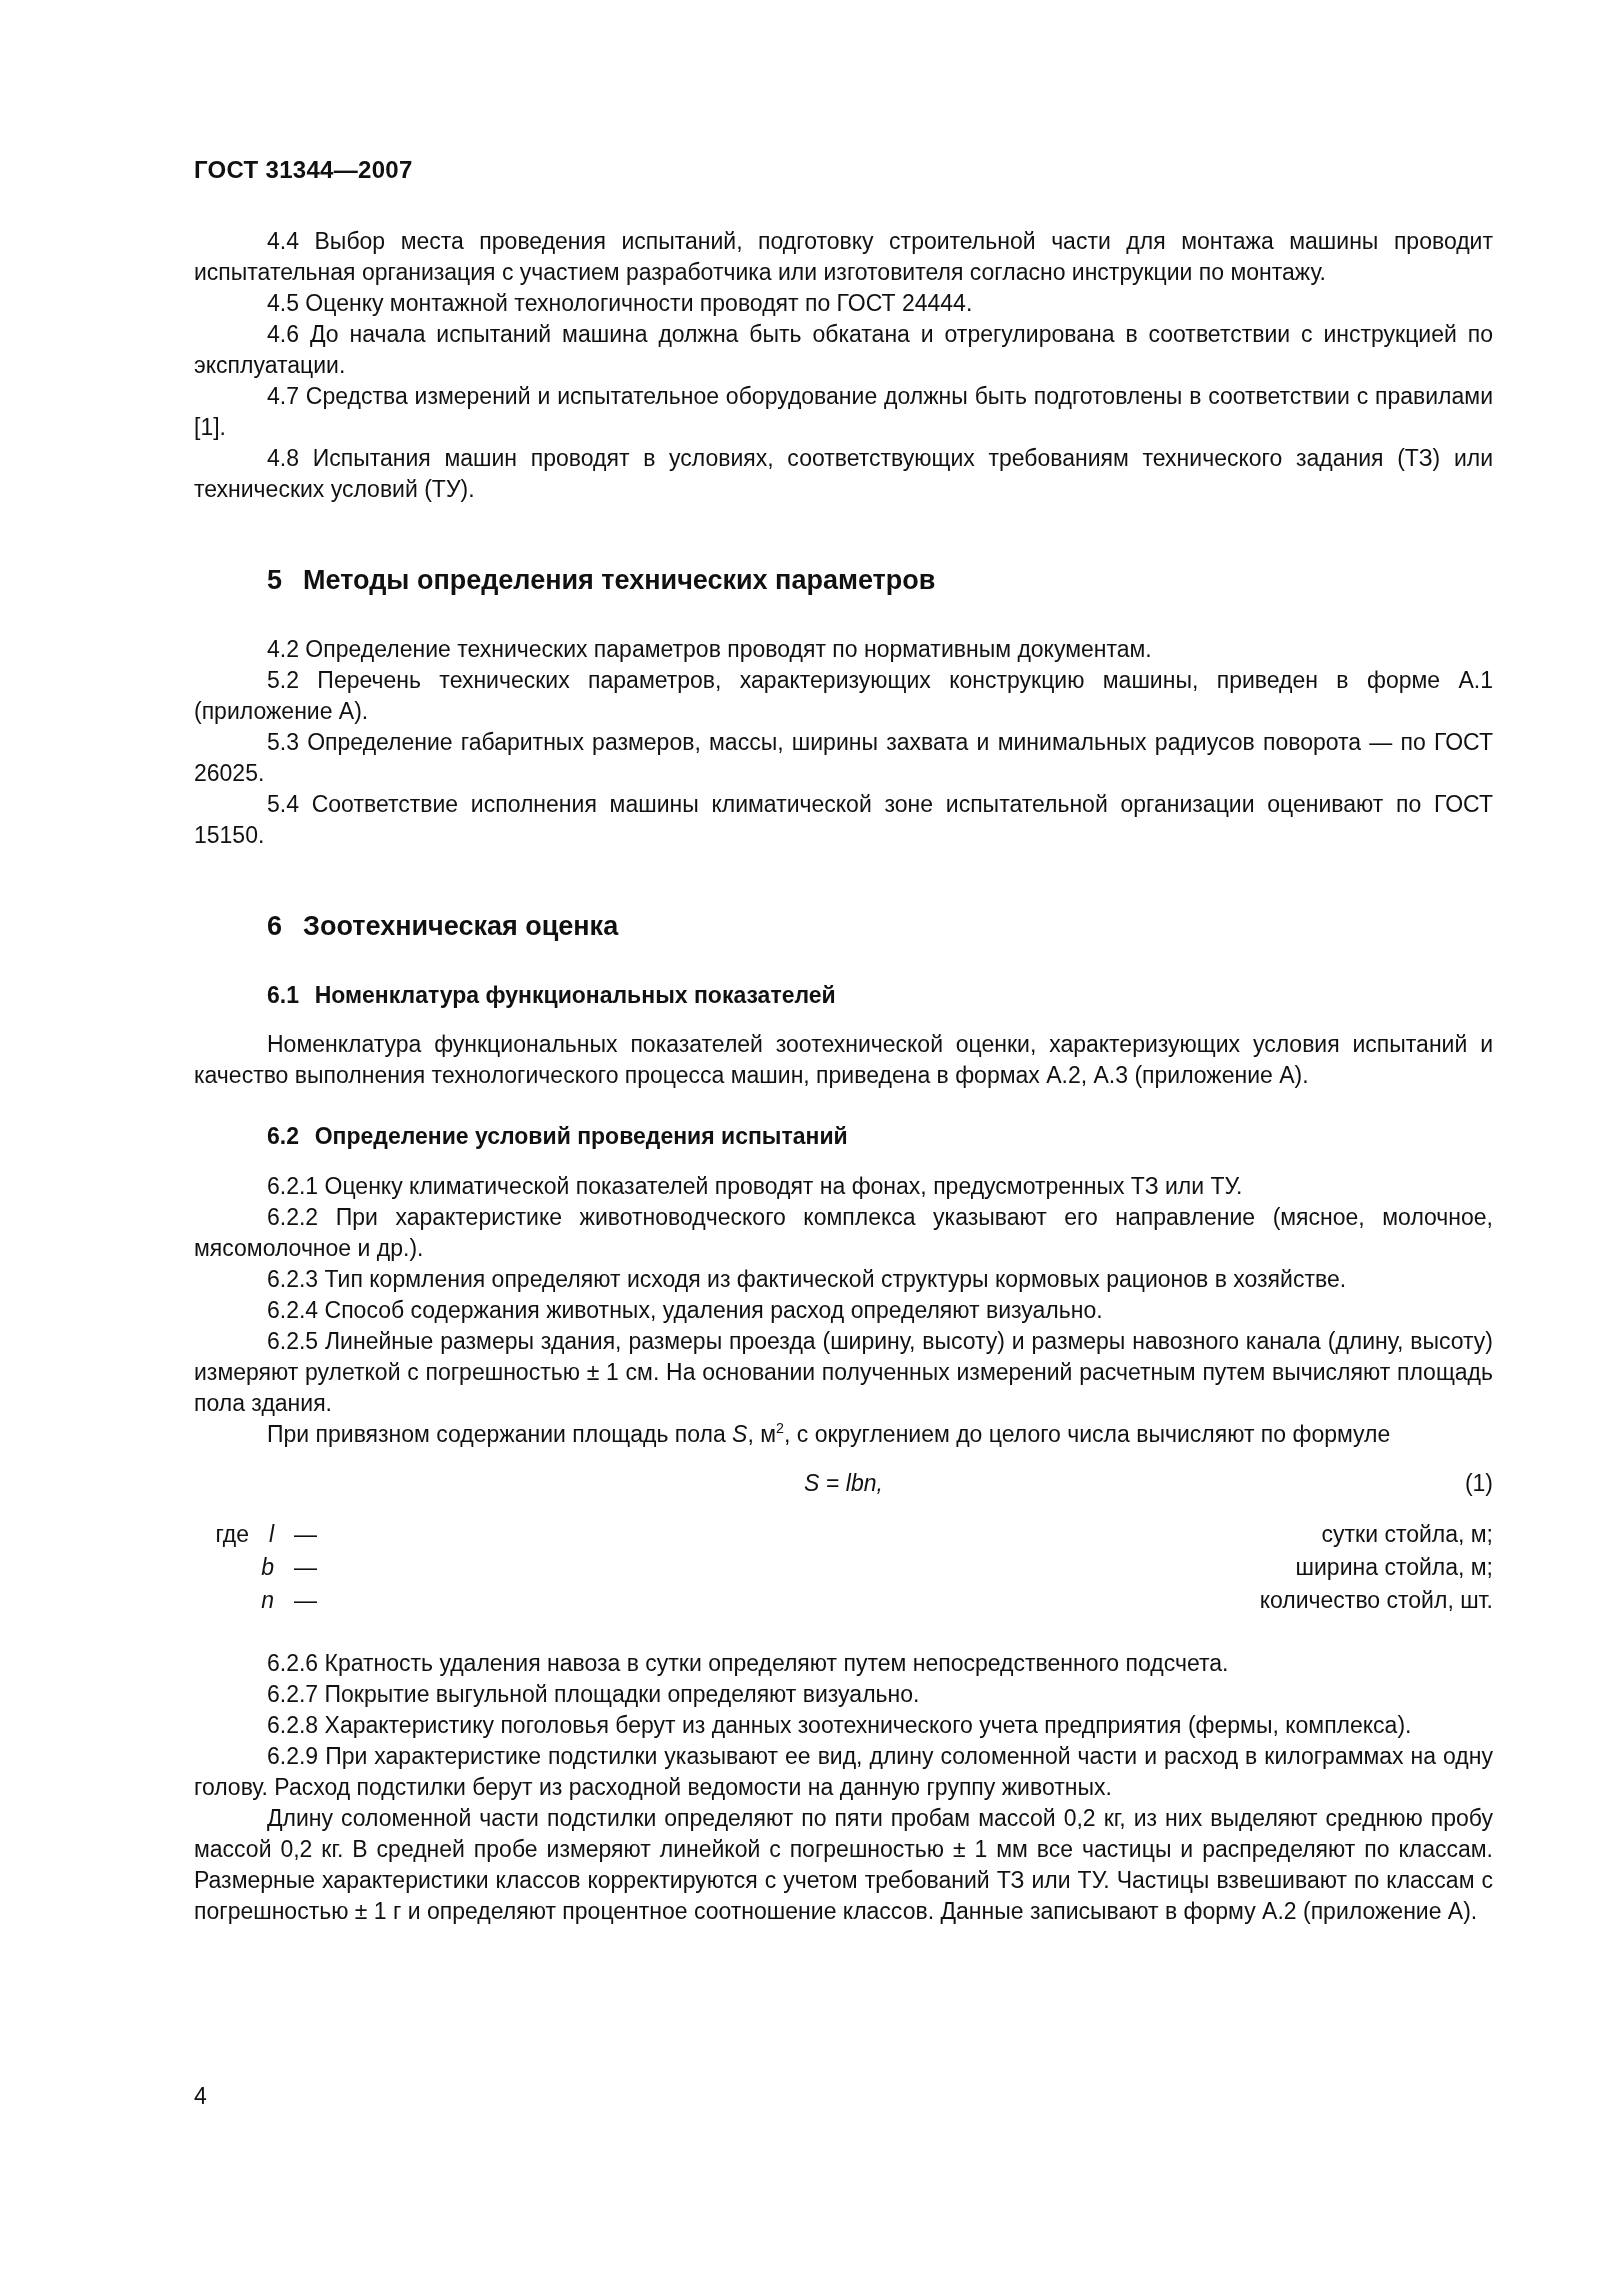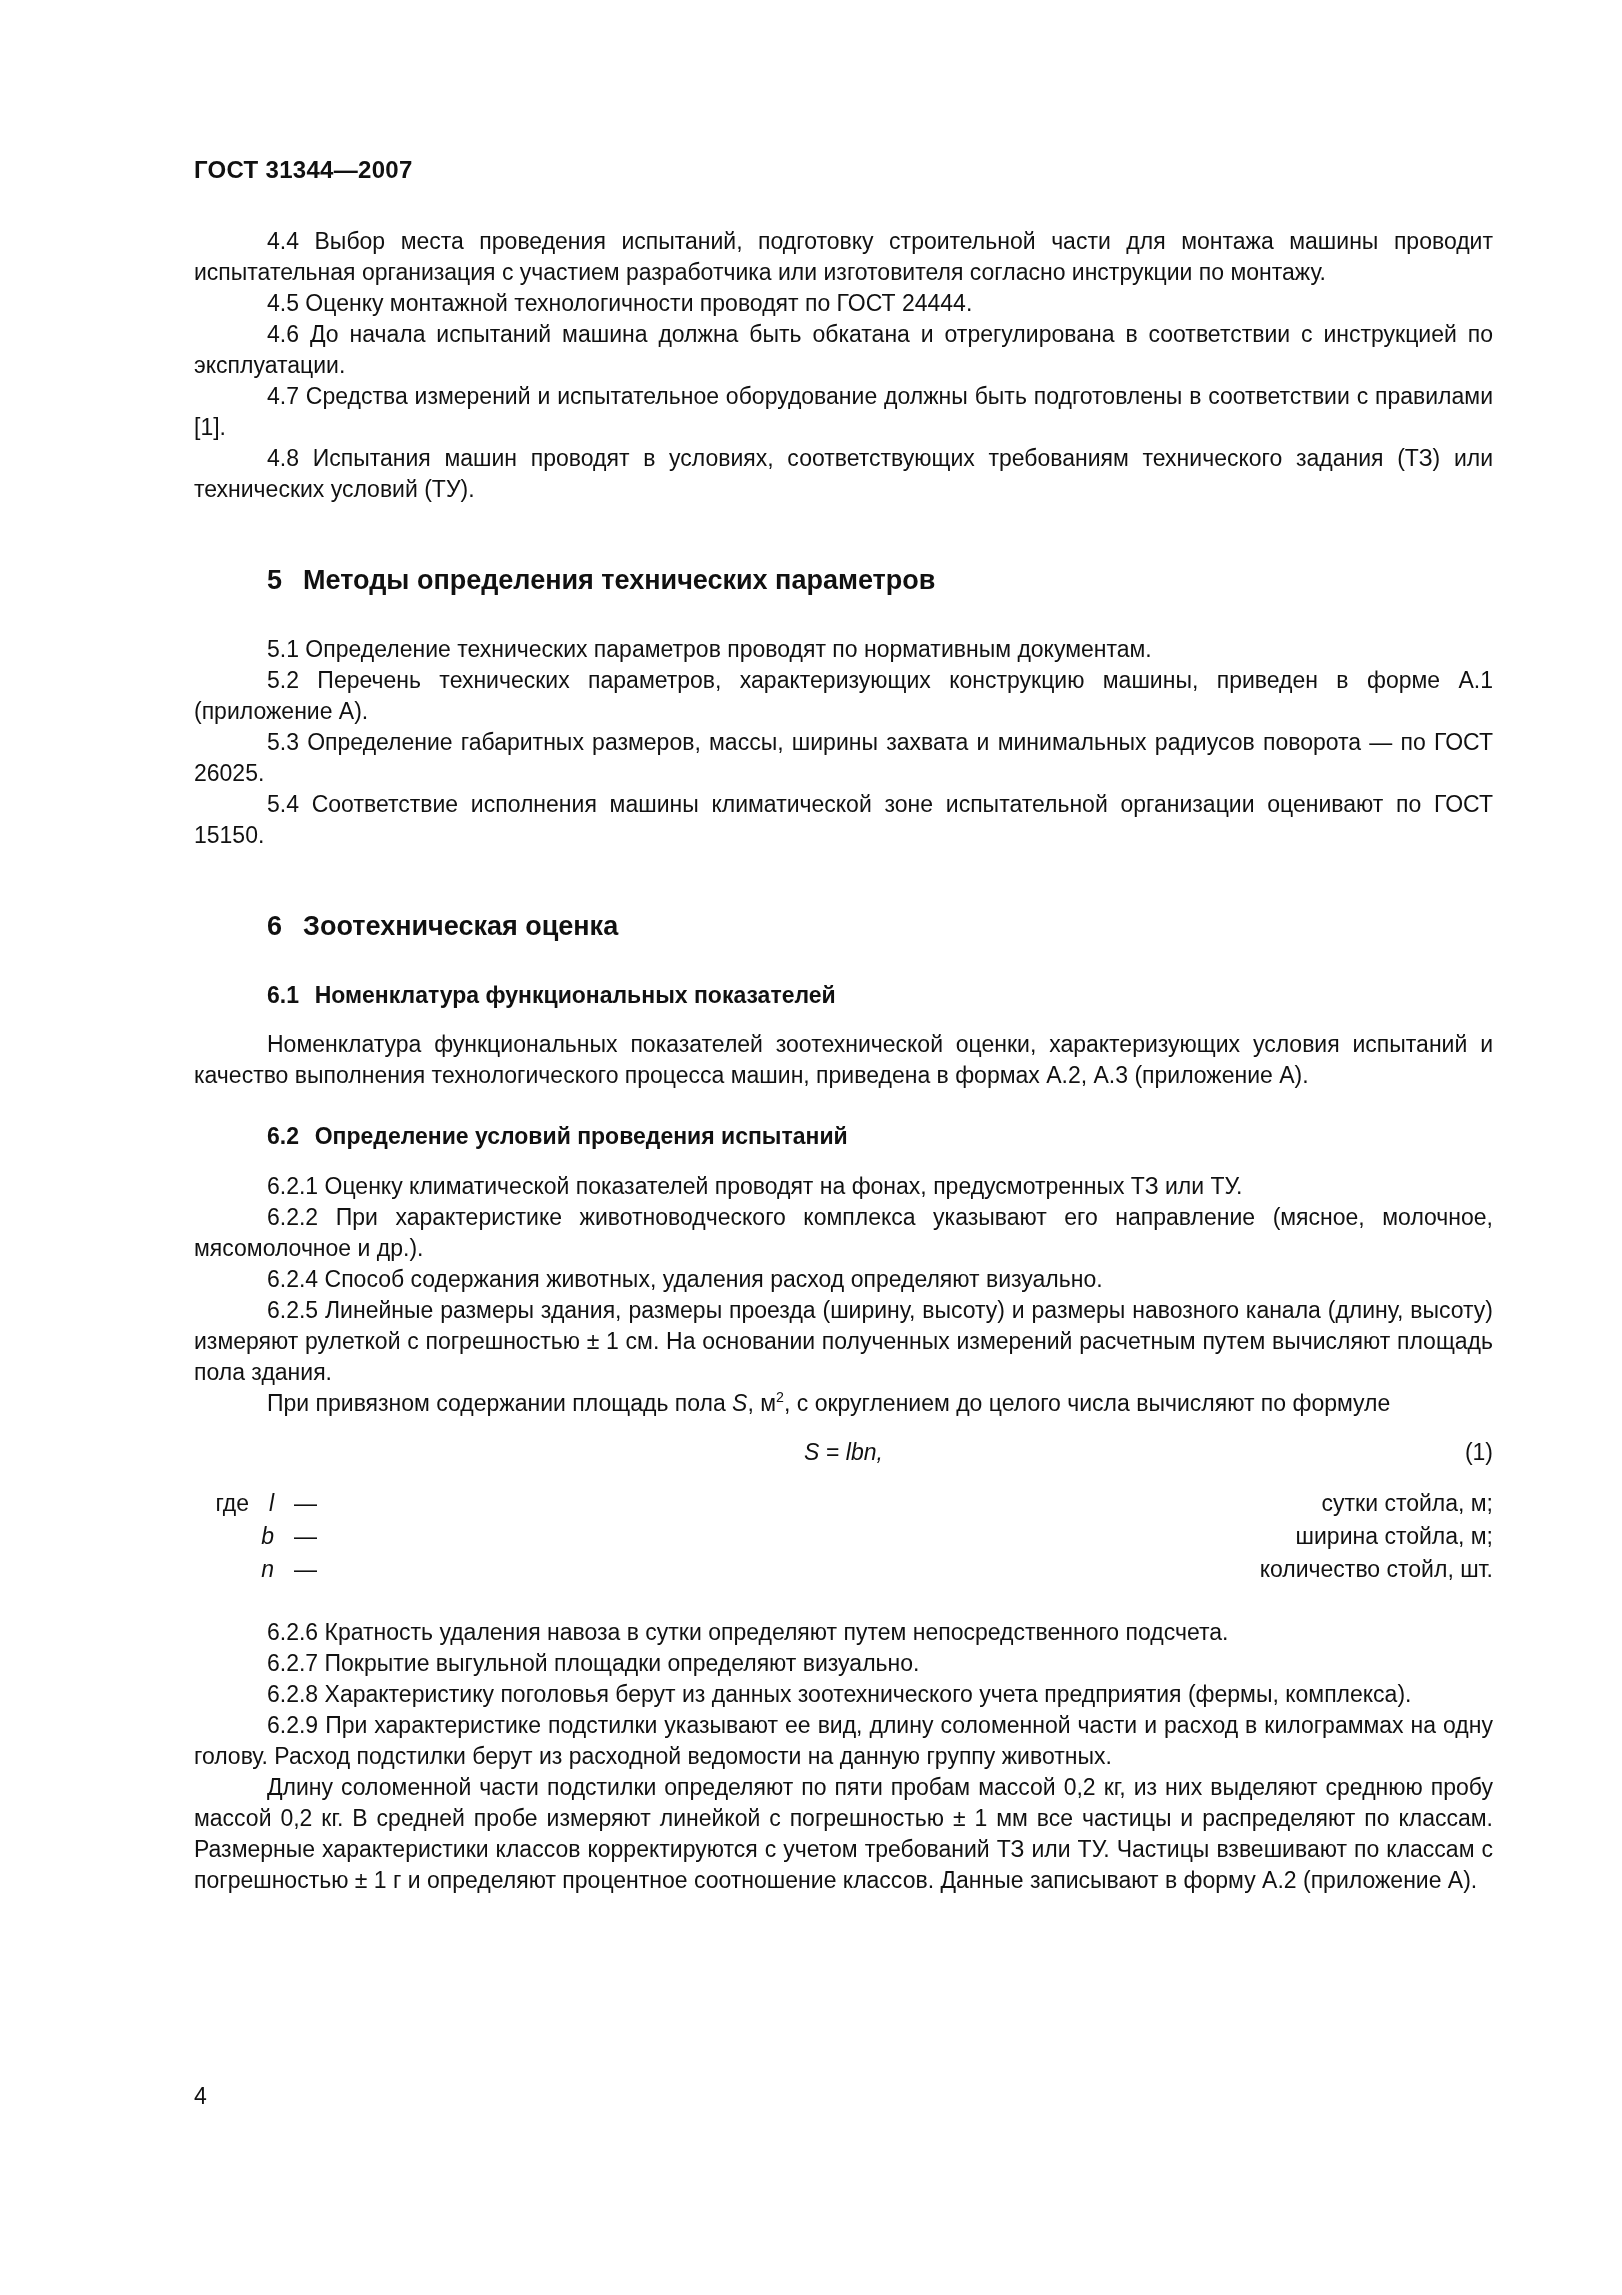--- a/index.html
+++ b/index.html
@@ -97,41 +97,42 @@
     <p class="para">4.4 Выбор места проведения испытаний, подготовку строительной части для монтажа машины проводит испытательная организация с участием разработчика или изготовителя согласно инструкции по монтажу.</p>
     <p class="para">4.5 Оценку монтажной технологичности проводят по ГОСТ 24444.</p>
     <p class="para">4.6 До начала испытаний машина должна быть обкатана и отрегулирована в соответствии с инструкцией по эксплуатации.</p>
     <p class="para">4.7 Средства измерений и испытательное оборудование должны быть подготовлены в соответствии с правилами [1].</p>
     <p class="para">4.8 Испытания машин проводят в условиях, соответствующих требованиям технического задания (ТЗ) или технических условий (ТУ).</p>
 
     <h2 class="sec-h">
       <span class="h-num2">5</span><span>Методы определения технических параметров</span>
     </h2>
 
-    <p class="para">5.1 Определение технических параметров проводят по нормативным документам.</p>
+    <p class="para">4.2 Определение технических параметров проводят по нормативным документам.</p>
     <p class="para">5.2 Перечень технических параметров, характеризующих конструкцию машины, приведен в форме А.1 (приложение А).</p>
     <p class="para">5.3 Определение габаритных размеров, массы, ширины захвата и минимальных радиусов поворота — по ГОСТ 26025.</p>
     <p class="para">5.4 Соответствие исполнения машины климатической зоне испытательной организации оценивают по ГОСТ 15150.</p>
 
     <h2 class="sec-h">
       <span class="h-num2">6</span><span>Зоотехническая оценка</span>
     </h2>
 
     <h3 class="sub-h">
       <span class="h-num3">6.1</span><span>Номенклатура функциональных показателей</span>
     </h3>
 
     <p class="para">Номенклатура функциональных показателей зоотехнической оценки, характеризующих условия испытаний и качество выполнения технологического процесса машин, приведена в формах А.2, А.3 (приложение А).</p>
 
     <h3 class="sub-h">
       <span class="h-num3">6.2</span><span>Определение условий проведения испытаний</span>
     </h3>
 
     <p class="para">6.2.1 Оценку климатической показателей проводят на фонах, предусмотренных ТЗ или ТУ.</p>
     <p class="para">6.2.2 При характеристике животноводческого комплекса указывают его направление (мясное, молочное, мясомолочное и др.).</p>
+    <p class="para">6.2.3 Тип кормления определяют исходя из фактической структуры кормовых рационов в хозяйстве.</p>
     <p class="para">6.2.4 Способ содержания животных, удаления расход определяют визуально.</p>
     <p class="para">6.2.5 Линейные размеры здания, размеры проезда (ширину, высоту) и размеры навозного канала (длину, высоту) измеряют рулеткой с погрешностью ± 1 см. На основании полученных измерений расчетным путем вычисляют площадь пола здания.</p>
 
     <p class="para"><span>При привязном содержании площадь пола </span><span class="var">S</span><span>, м</span><sup class="unit-sup">2</sup><span>, с округлением до целого числа вычисляют по формуле</span></p>
 
     <div class="formula-row">
       <span class="formula-expr"><i>S</i><span class="formula-eq">=</span><i>lbn,</i></span>
       <span class="formula-number">(1)</span>
     </div>
 

